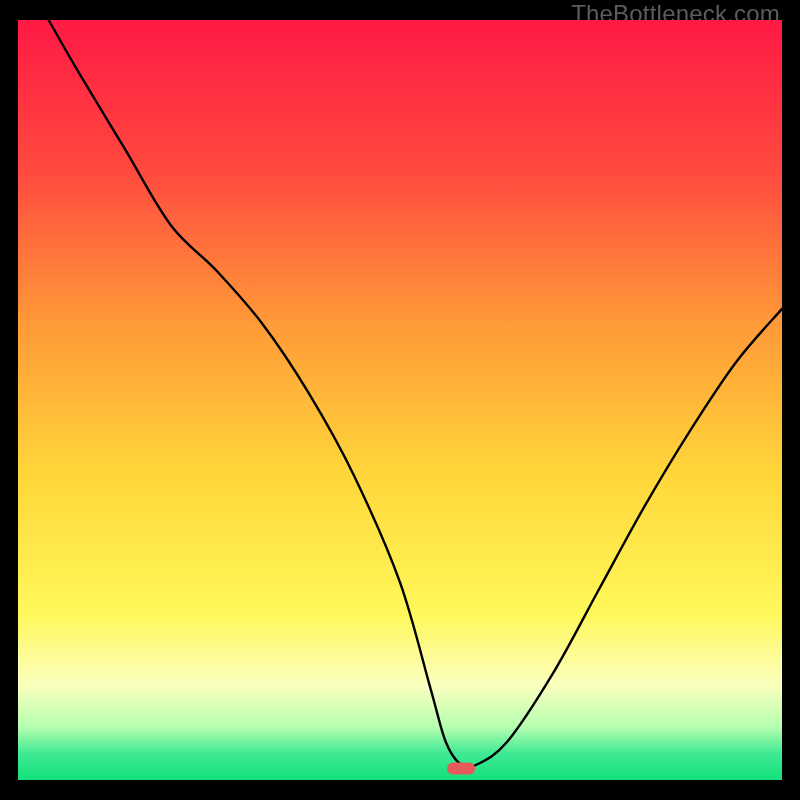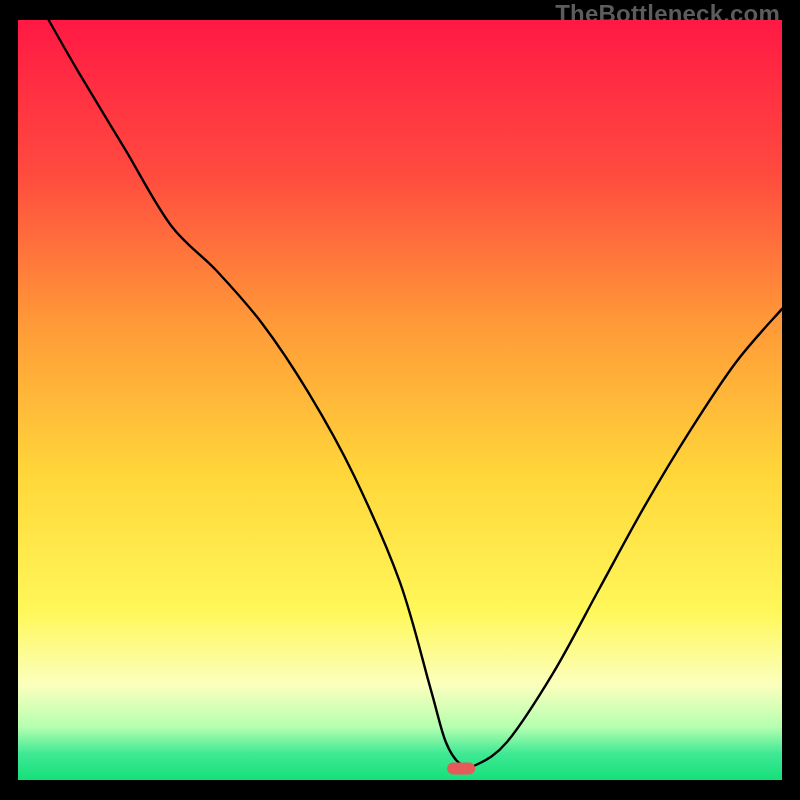--- a/index.html
+++ b/index.html
@@ -24,21 +24,21 @@
     top: 0;
     width: 764px;
     height: 760px;
   }
   .watermark {
     position: absolute;
     top: 0px;
     right: 20px;
     font-family: Arial, Helvetica, sans-serif;
     font-size: 24px;
-    font-weight: 700;
+    font-weight: 400;
     color: #5c5c5c;
     letter-spacing: 0.2px;
   }
   svg {
     display: block;
   }
 </style>
 </head>
 <body>
 

